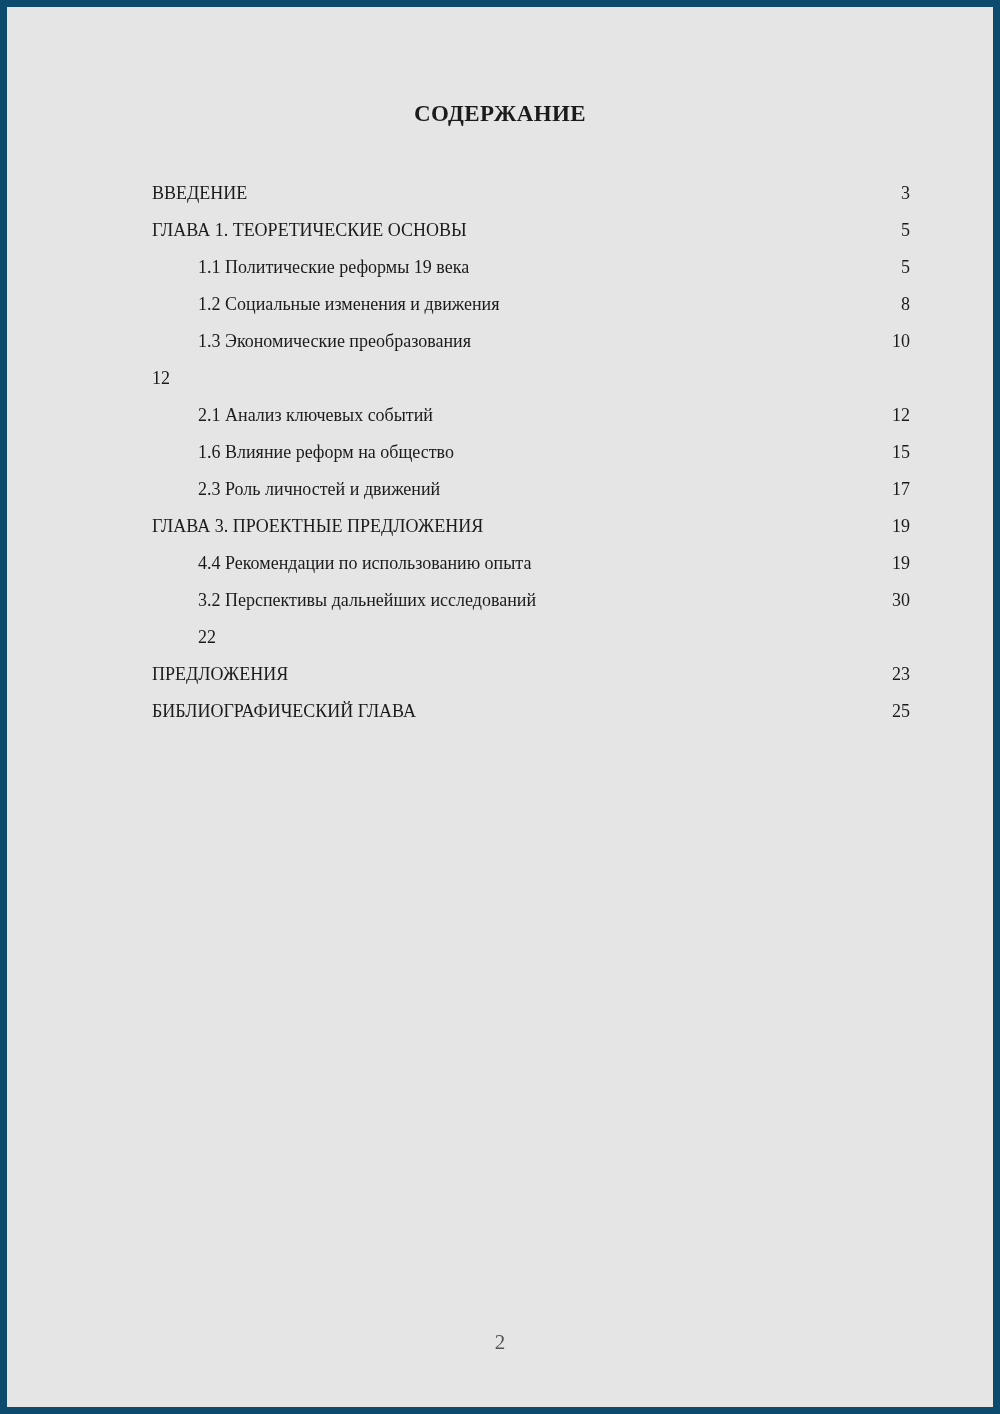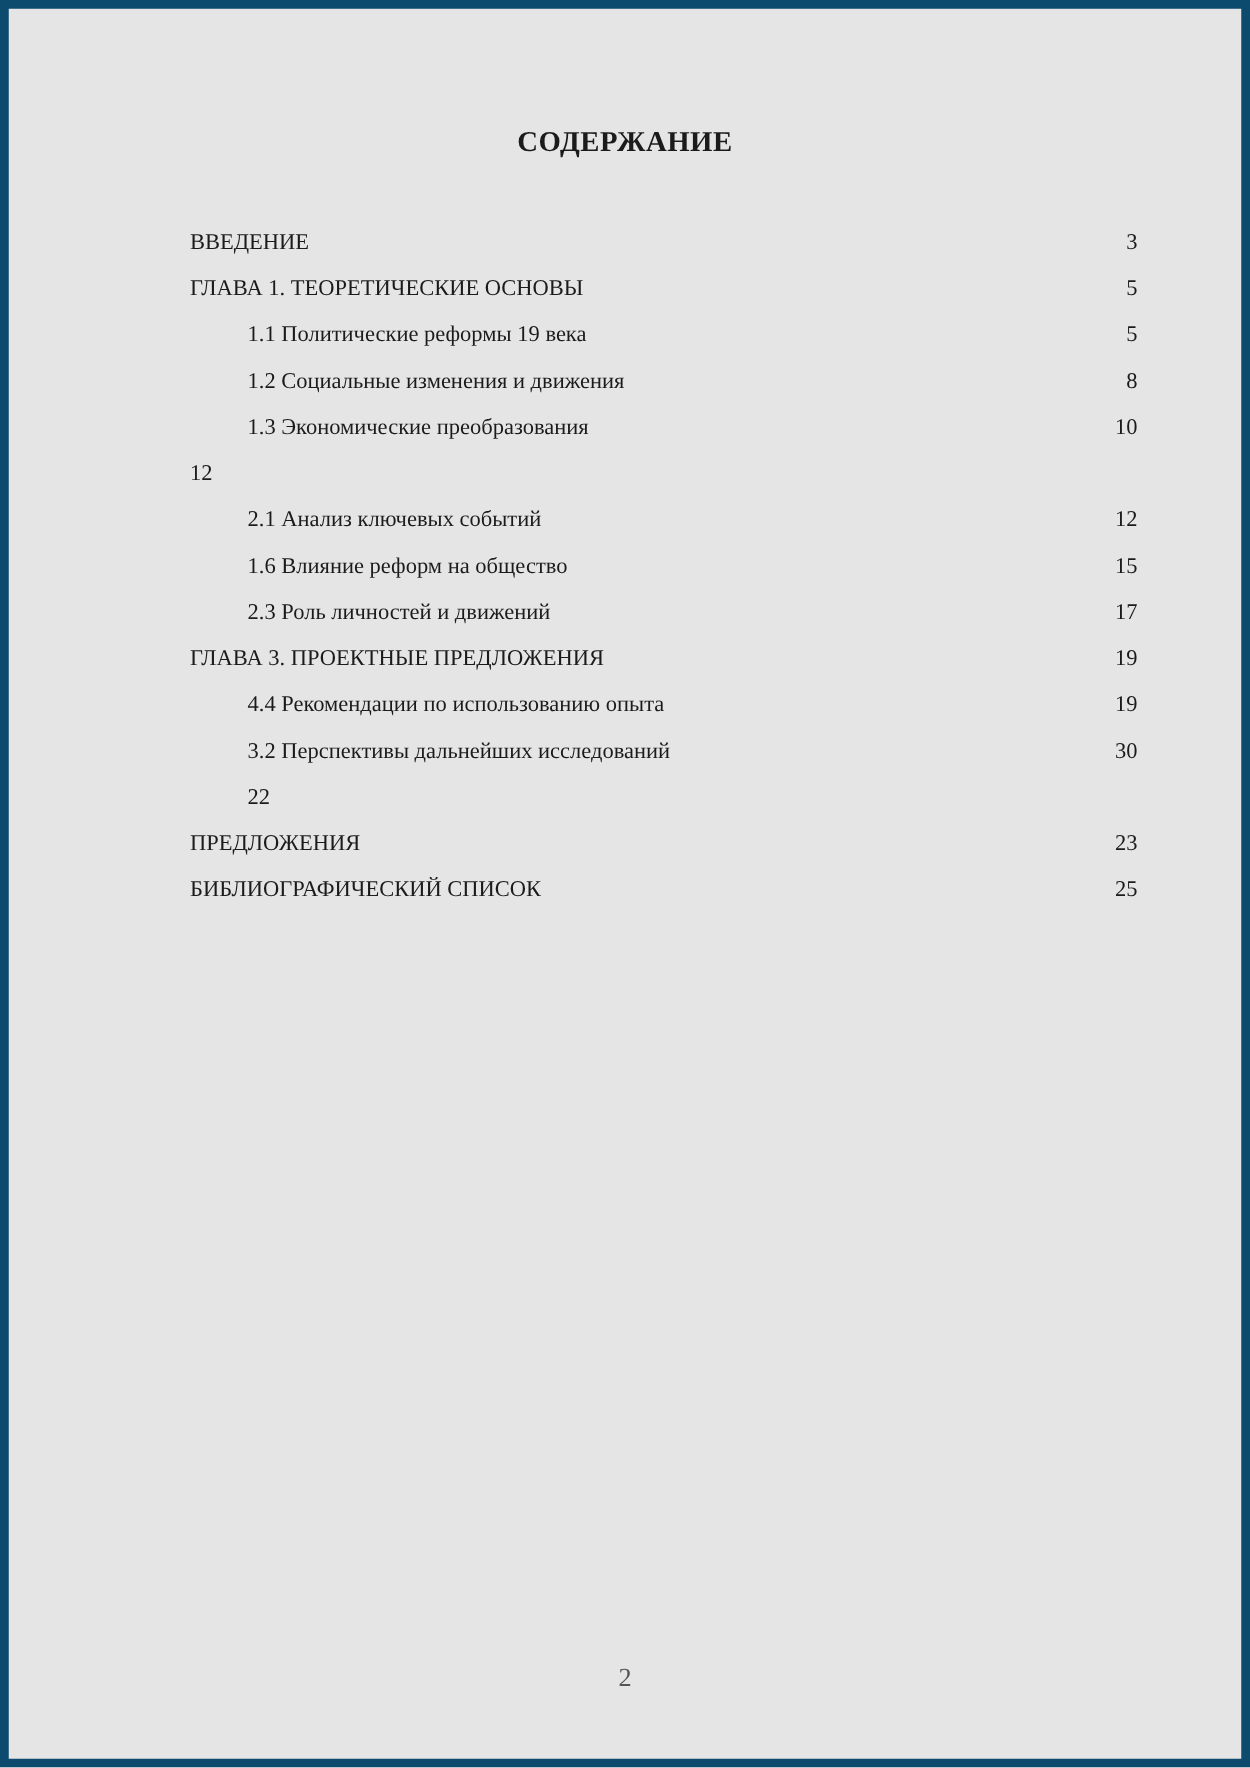--- a/index.html
+++ b/index.html
@@ -114,20 +114,20 @@
     <span class="toc-entry-page">30</span>
   </div>
       <div class="toc-row indent">
     <span class="toc-entry-page">22</span>
   </div>
       <div class="toc-row">
     <span class="toc-entry-label">ПРЕДЛОЖЕНИЯ</span>
     <span class="toc-entry-page">23</span>
   </div>
       <div class="toc-row">
-    <span class="toc-entry-label">БИБЛИОГРАФИЧЕСКИЙ СПИСОК</span>
+    <span class="toc-entry-label">БИБЛИОГРАФИЧЕСКИЙ ГЛАВА</span>
     <span class="toc-entry-page">25</span>
   </div>
     </div>
 
   <div class="page-footer">2</div>
 
 </div>
 
 </body></html>

